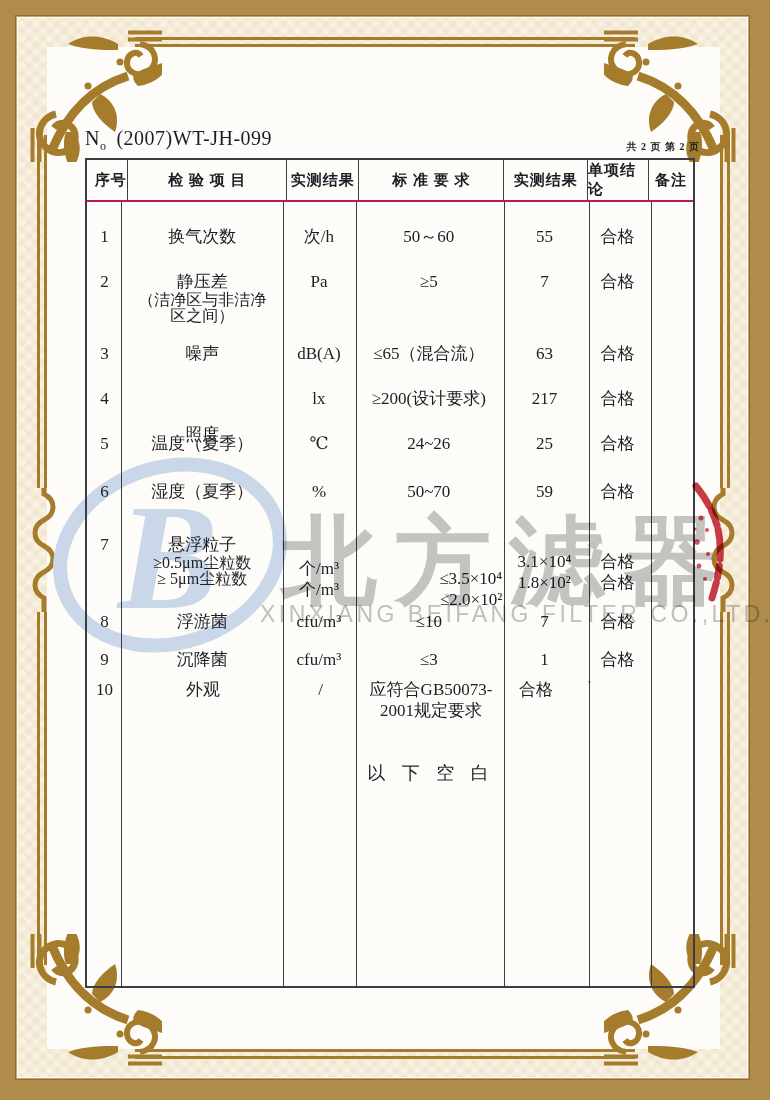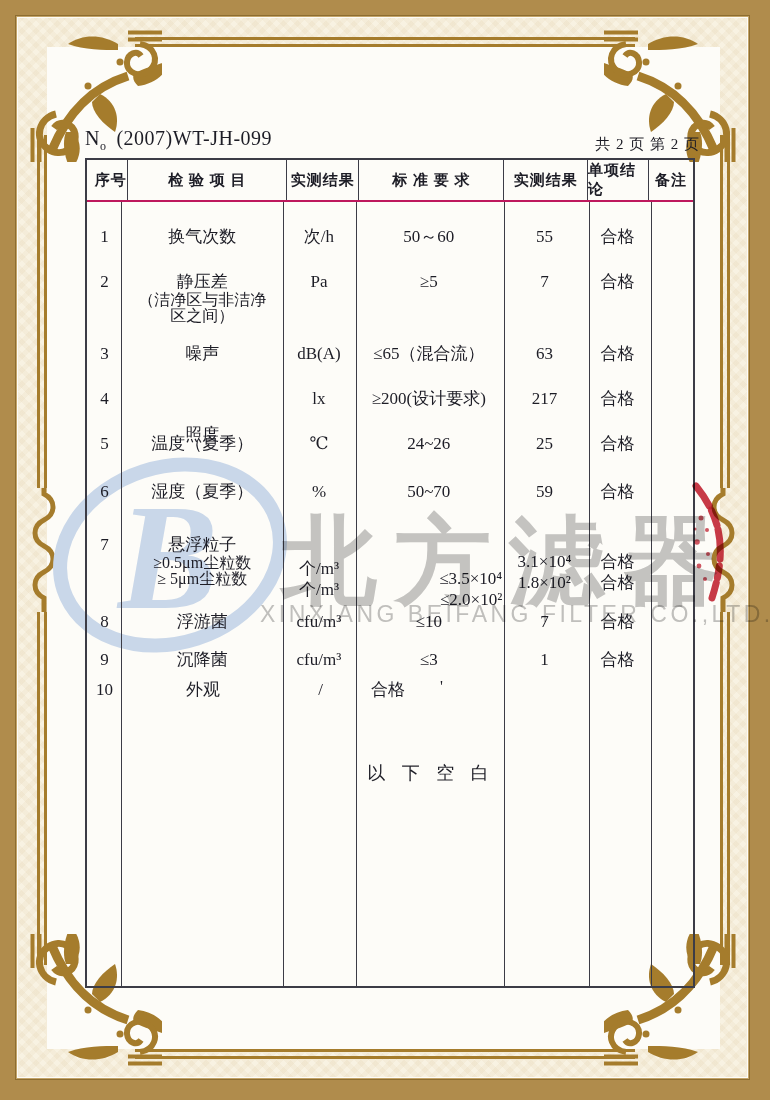--- a/index.html
+++ b/index.html
@@ -23,21 +23,21 @@
   .c-bl{left:22px;bottom:26px;transform:scaleY(-1);}
   .c-br{right:26px;bottom:26px;transform:scale(-1,-1);}
   .midscroll{position:absolute;width:26px;height:124px;top:488px;}
   .ms-l{left:31px;}
   .ms-r{right:34px;transform:scaleX(-1);}
   
   .doc-header{position:absolute;left:85px;top:124px;width:615px;height:30px;display:flex;justify-content:space-between;align-items:flex-end;z-index:2;}
   .doc-no{font-size:20px;letter-spacing:.5px;}
   .doc-no .nsub{font-size:12px;vertical-align:sub;}
   .doc-no .nval{margin-left:10px;}
-  .page-info{font-size:15px;font-weight:normal;letter-spacing:1px;}
+  .page-info{font-size:10px;font-weight:bold;letter-spacing:1px;}
   
   .rtable{position:absolute;left:85px;top:158px;width:610px;height:830px;border:2px solid #3c3c46;box-sizing:border-box;z-index:2;background:transparent;}
   .thead{display:flex;height:42px;border-bottom:2px solid #be185d;box-sizing:border-box;padding-left:7px;}
   .hcell{display:flex;align-items:center;justify-content:center;font-size:15px;font-weight:bold;border-right:1px solid #3c3c46;box-sizing:border-box;letter-spacing:1px;}
   .hcell:last-child{border-right:none;}
   .tbody{position:relative;height:784px;}
   .vline{position:absolute;top:0;bottom:0;width:1px;background:#3c3c46;}
   .trow{position:absolute;left:0;display:flex;width:100%;}
   .tcell{box-sizing:border-box;text-align:center;}
   .ln{font-size:17px;line-height:21px;}
@@ -359,20 +359,24 @@
         <div class="trow" style="top: 477px;">
           <div class="tcell" style="width: 35px;">
             <div class="ln">10</div>
           </div>
           <div class="tcell" style="width: 162px;">
             <div class="ln">外观</div>
           </div>
           <div class="tcell" style="width: 73px;">
             <div class="ln">/</div>
           </div>
+          <div class="tcell" style="width: 148px;">
+            <div class="ln">应符合GB50073-</div>
+            <div class="ln">2001规定要求</div>
+          </div>
           <div class="tcell" style="width: 62px;">
             <div class="ln">合格</div>
           </div>
           <div class="tcell" style="width: 45px;">
             <div class="ln sm">'</div>
           </div>
         </div>
         <div class="blank-note" style="left: 270px; width: 148px; top: 559px;">以 下 空 白</div>
       </div>
   </div>

